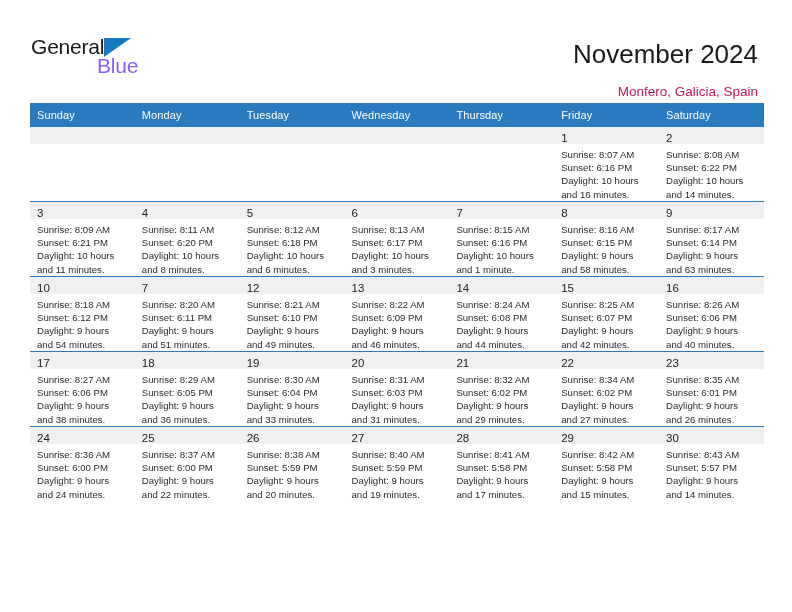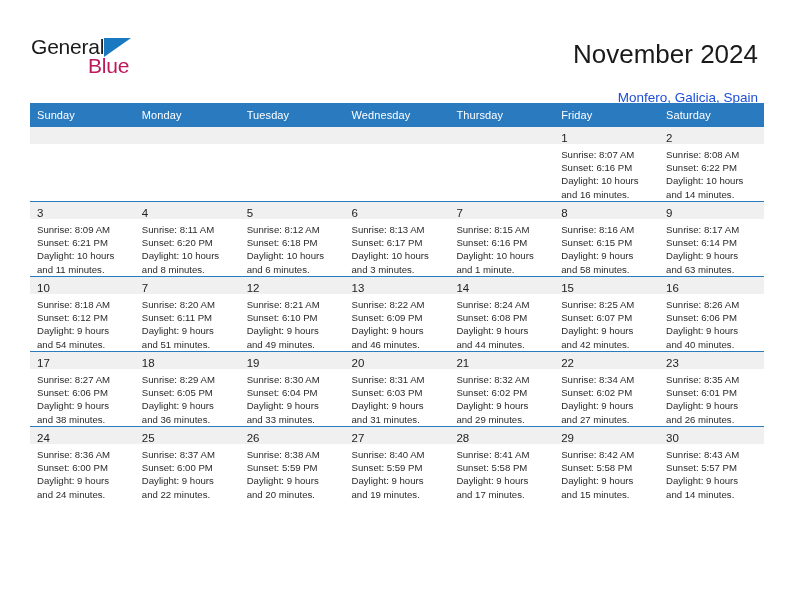--- a/index.html
+++ b/index.html
@@ -53,46 +53,46 @@
     position: absolute;
     left: 73px;
     top: 2px;
     width: 0;
     height: 0;
     border-left: 27px solid #1878c0;
     border-bottom: 19px solid transparent;
   }
   .brand-row2 {
     position: absolute;
-    left: 57px;
+    left: 66px;
     top: 19px;
     font-size: 21px;
     letter-spacing: -0.2px;
-    color: #be185d;
+    color: #8b5cf6;
     line-height: 22px;
   }
 
   .title-block {
     position: absolute;
     right: 34px;
     top: 38px;
     text-align: right;
   }
   .cal-title {
     font-size: 26px;
     font-weight: normal;
     color: #1a1a1a;
     line-height: 32px;
     white-space: nowrap;
   }
   .cal-subtitle {
     font-size: 13.5px;
-    color: #1d4ed8;
+    color: #be185d;
     line-height: 20px;
-    margin-top: 18px;
+    margin-top: 12px;
     white-space: nowrap;
   }
 
   
   .calendar {
     position: absolute;
     left: 30px;
     top: 103px;
     width: 734px;
     border-collapse: collapse;

